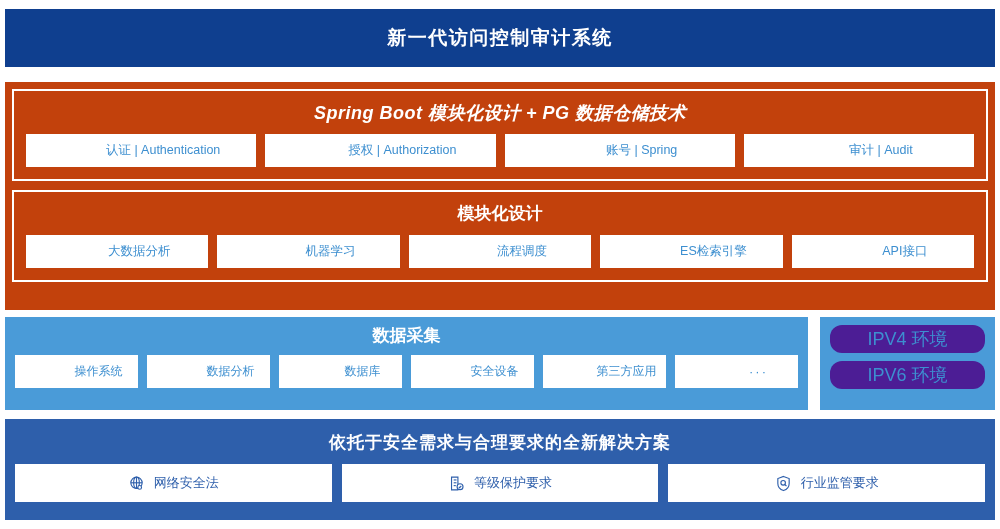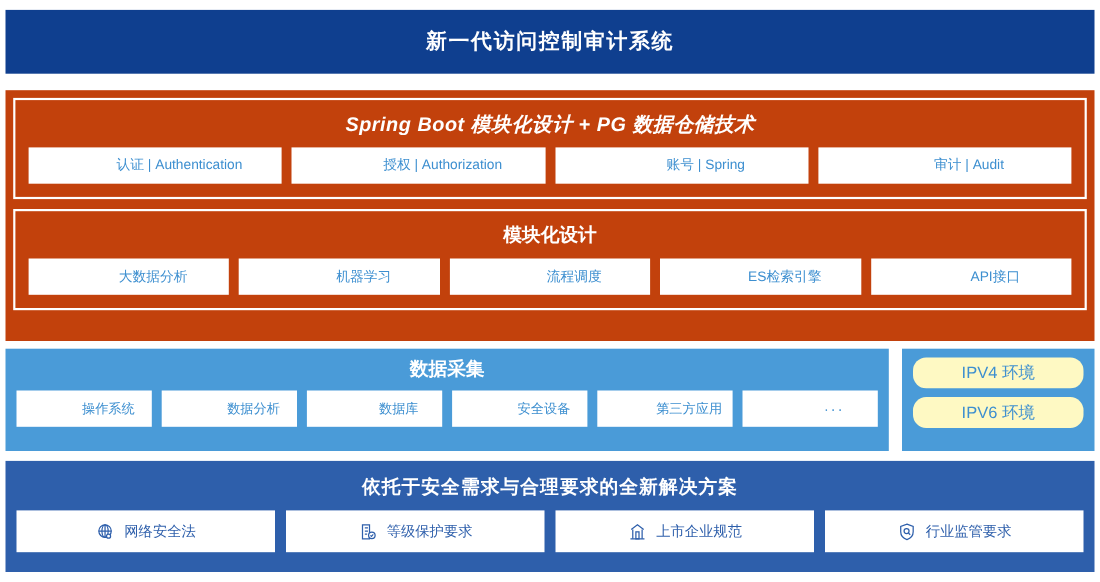--- a/index.html
+++ b/index.html
@@ -56,23 +56,23 @@
   }
   .collect-title {
     text-align: center; color: #ffffff; font-size: 17px; font-weight: bold;
     line-height: 26px; margin-bottom: 6px;
   }
   .ip-panel {
     flex: 1 1 auto; background: #4a9bd8;
     padding: 8px 10px; display: flex; flex-direction: column; gap: 8px;
   }
   .ip-card {
-    background: #fef9c3; height: 28px;
+    background: #4c1d95; height: 28px;
     display: flex; align-items: center; justify-content: center;
-    color: #3d8fd0; font-size: 15px; border-radius: 12px;
+    color: #3d8fd0; font-size: 18px; border-radius: 12px;
   }
 
   
   .panel-bottom {
     position: absolute; left: 5px; top: 419px; width: 990px; height: 101px;
     background: #2e5fab; padding: 7px 10px 10px 10px;
   }
   .bottom-title {
     text-align: center; color: #ffffff; font-size: 17px; font-weight: bold;
     letter-spacing: 1px; line-height: 34px; margin-bottom: 4px;
@@ -200,32 +200,20 @@
             <line x1="8" y1="7" x2="12" y2="7"></line>
             <line x1="8" y1="11" x2="12" y2="11"></line>
             <line x1="8" y1="15" x2="11" y2="15"></line>
             <circle cx="17" cy="16.5" r="4.2" fill="#ffffff"></circle>
             <path d="M15.2 16.6 l1.3 1.3 l2.3 -2.6" stroke-width="1.5"></path>
           </svg>
         </span>
         <span>等级保护要求</span>
       </div>
 
-      <div class="card-compliance">
-        <span class="ico">
-          <svg width="17" height="17" viewBox="0 0 24 24" fill="none" stroke="#2e5fab" stroke-width="1.6">
-            <path d="M4 9 l8 -6 l8 6"></path>
-            <line x1="3" y1="21" x2="21" y2="21"></line>
-            <line x1="6" y1="9" x2="6" y2="21"></line>
-            <line x1="18" y1="9" x2="18" y2="21"></line>
-            <rect x="10" y="12" width="4" height="9"></rect>
-          </svg>
-        </span>
-        <span>上市企业规范</span>
-      </div>
 
       <div class="card-compliance">
         <span class="ico">
           <svg width="17" height="17" viewBox="0 0 24 24" fill="none" stroke="#2e5fab" stroke-width="1.6">
             <path d="M12 2 l8 3 v7 c0 5 -3.5 8.5 -8 10 c-4.5 -1.5 -8 -5 -8 -10 v-7 z"></path>
             <circle cx="11.5" cy="11" r="3.2"></circle>
             <line x1="13.9" y1="13.4" x2="16.2" y2="15.7"></line>
           </svg>
         </span>
         <span>行业监管要求</span>

